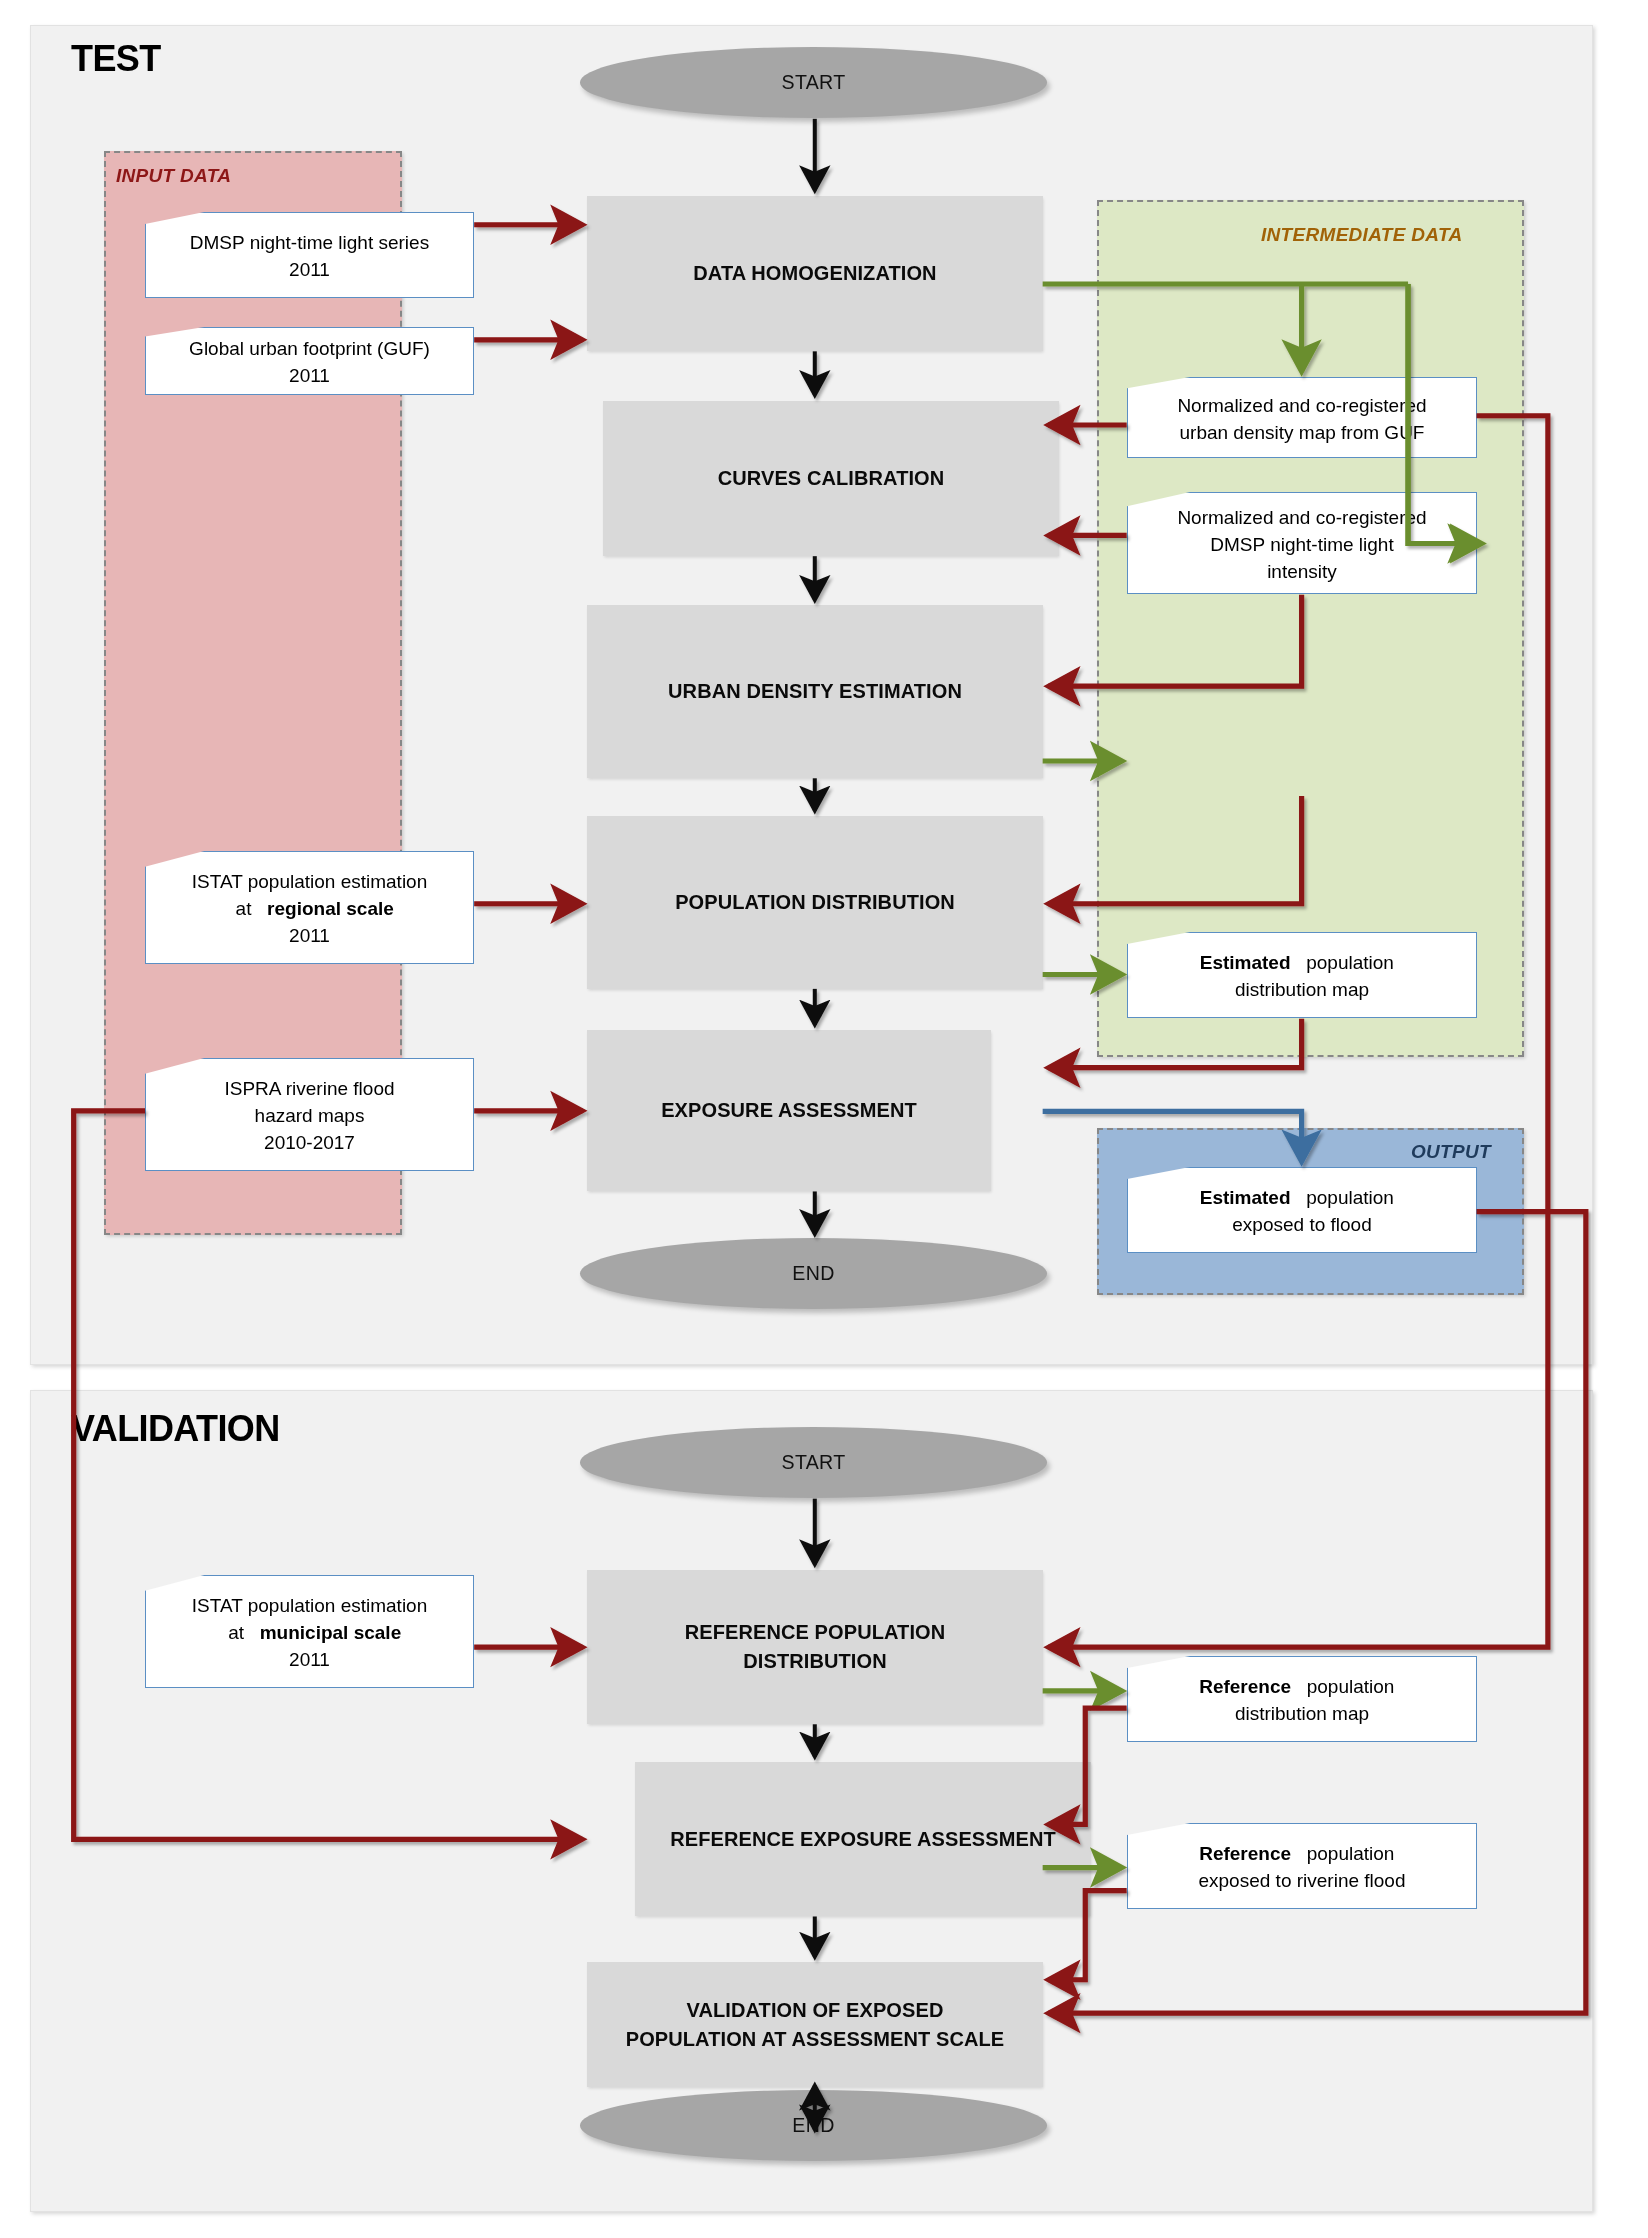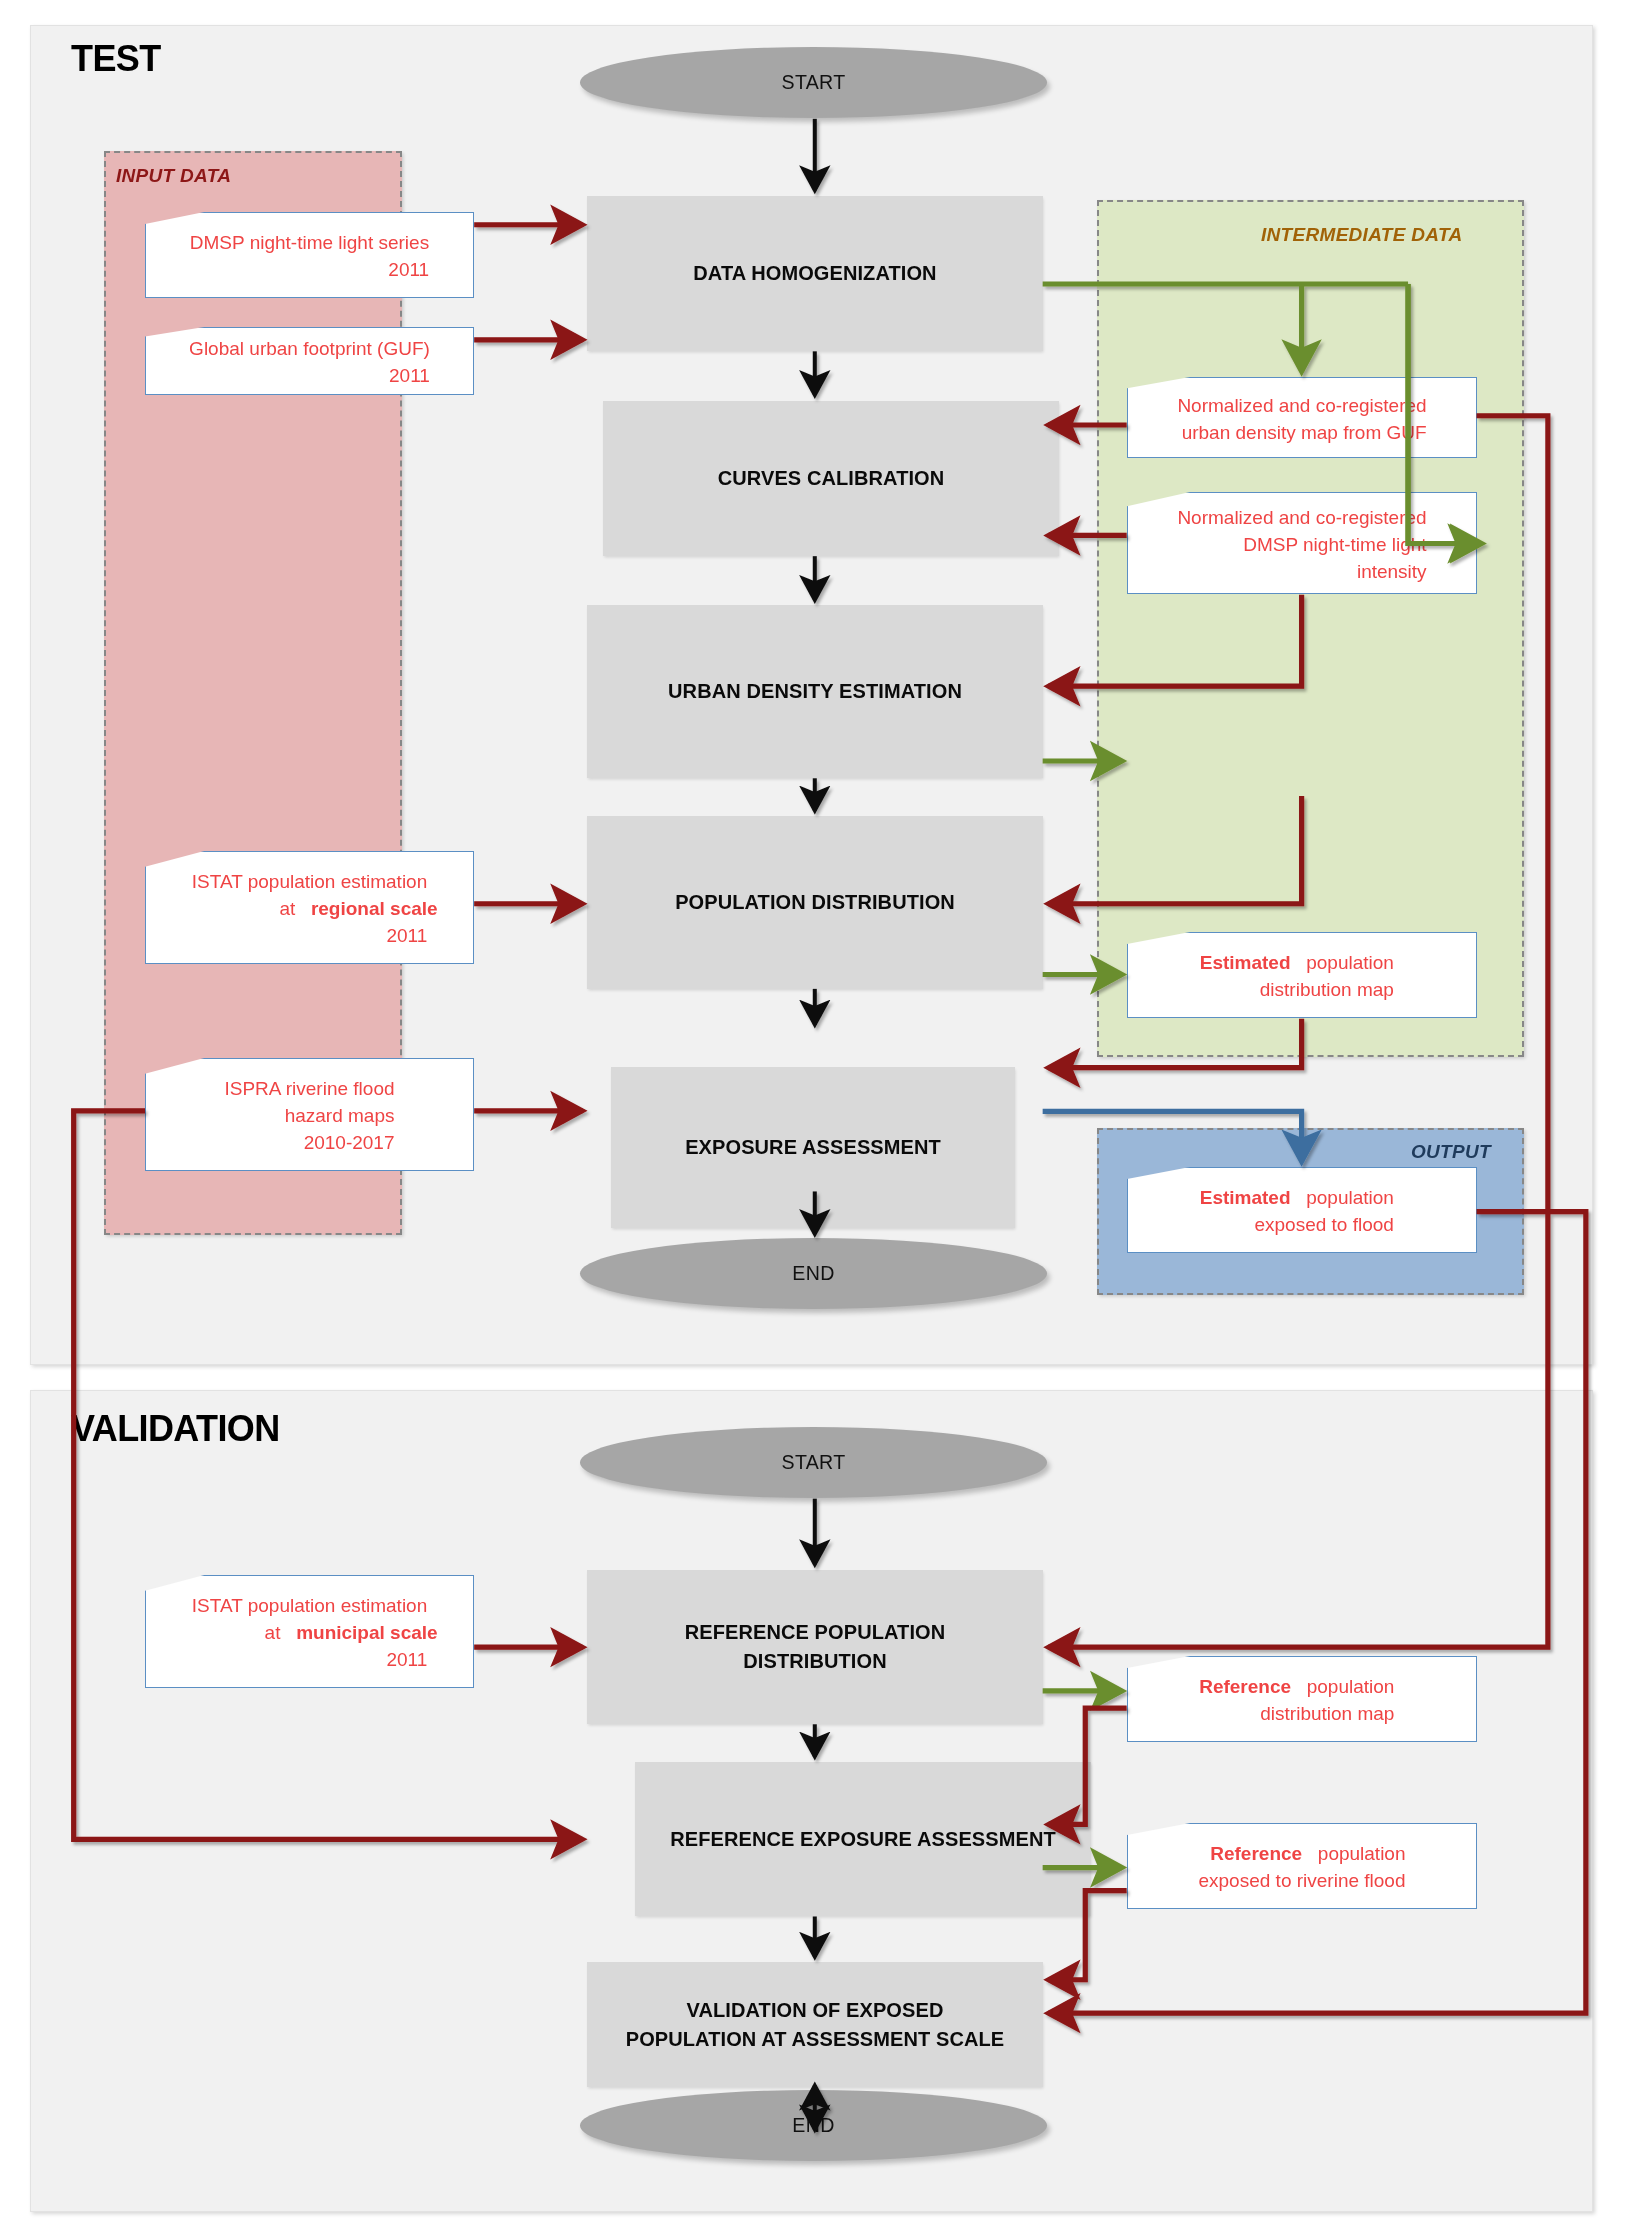--- a/index.html
+++ b/index.html
@@ -27,21 +27,21 @@
         display:flex;align-items:center;justify-content:center;
         box-shadow:2.9px 4px 5.2px rgba(0,0,0,.22);}
   .term span{font-size:19.6px;color:#111;letter-spacing:0.3px;}
 
   
   .doc{position:absolute;background:#ffffff;
        border:1.7px solid #5b8fc4;box-sizing:border-box;
        display:flex;align-items:center;justify-content:center;text-align:center;
        clip-path:polygon(0 14%, 18% 0, 100% 0, 100% 100%, 0 100%);
        filter:drop-shadow(1.7px 2.3px 2.3px rgba(0,0,0,.25));}
-  .doc span{font-size:19px;color:#ef4444;line-height:1.42;padding:3.5px 10.4px 0 10.4px;text-align:right;}
+  .doc span{font-size:19px;color:#000000;line-height:1.42;padding:3.5px 10.4px 0 10.4px;}
   .doc b{font-weight:bold;}
 
   svg.wires{position:absolute;left:0;top:0;width:1648px;height:2239px;
             pointer-events:none;overflow:visible;}
 </style>
 </head>
 <body>
 
 <div id="stage">
 
@@ -70,21 +70,21 @@
   </div>
   <div class="proc" style="left:587px;top:401px;width:456px;height:155px;margin-left:16px;">
     <span>CURVES CALIBRATION</span>
   </div>
   <div class="proc" style="left:587px;top:816px;width:456px;height:173px;">
     <span>POPULATION DISTRIBUTION</span>
   </div>
   <div class="proc" style="left:587px;top:605px;width:456px;height:173px;">
     <span>URBAN DENSITY ESTIMATION</span>
   </div>
-  <div class="proc" style="left:587px;top:1067px;width:404px;height:161px;margin-left:24px;">
+  <div class="proc" style="left:587px;top:1030px;width:404px;height:161px;">
     <span>EXPOSURE ASSESSMENT</span>
   </div>
 
   <div class="doc" style="left:145px;top:212px;width:329px;height:86px;">
     <span><span>DMSP night-time light series</span><br><span>2011</span></span>
   </div>
   <div class="doc" style="left:145px;top:327px;width:329px;height:68px;">
     <span><span>Global urban footprint (GUF)</span><br><span>2011</span></span>
   </div>
   <div class="doc" style="left:145px;top:851px;width:329px;height:113px;">

